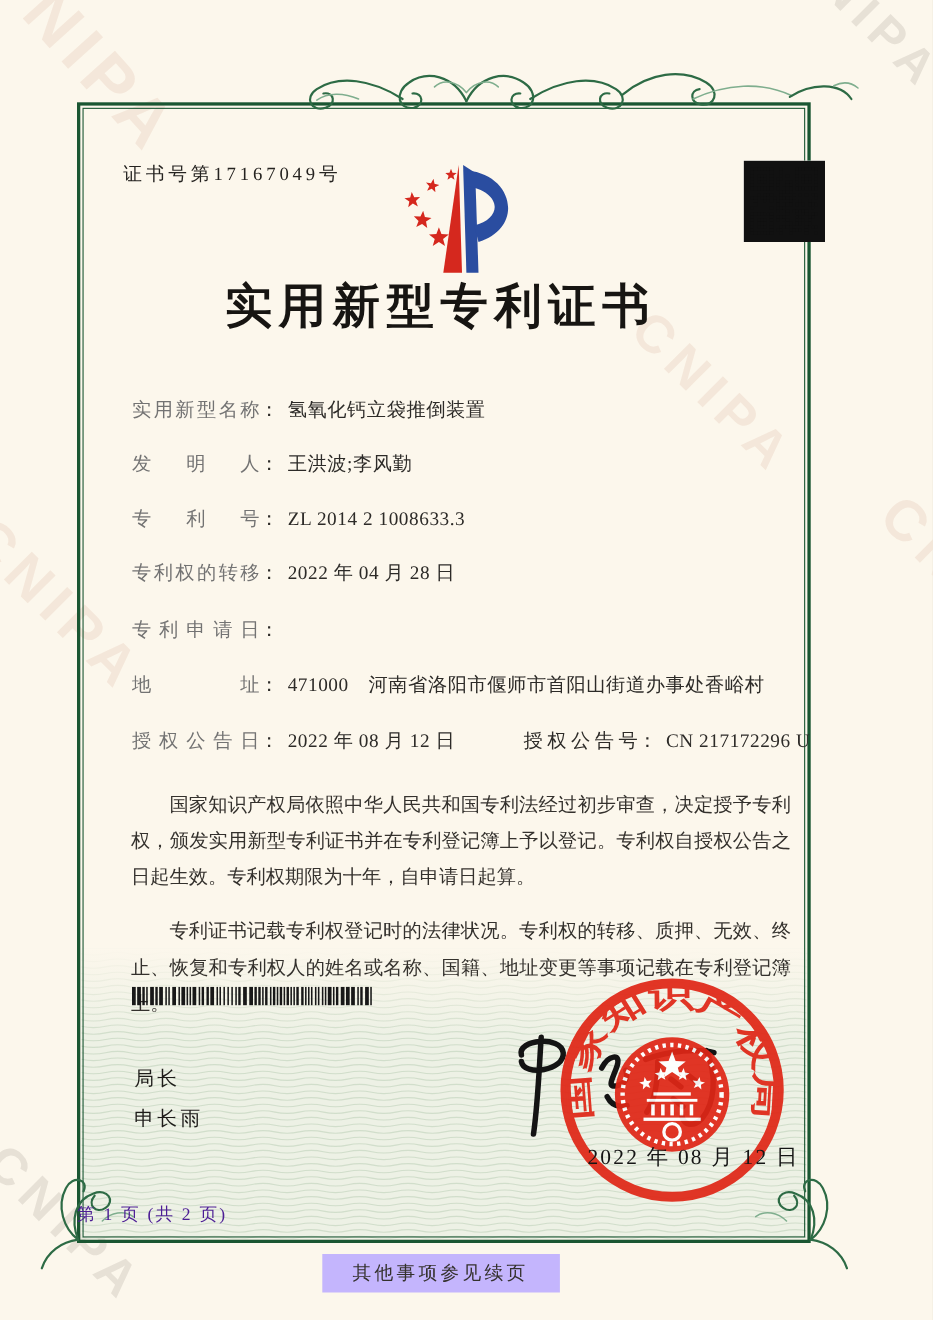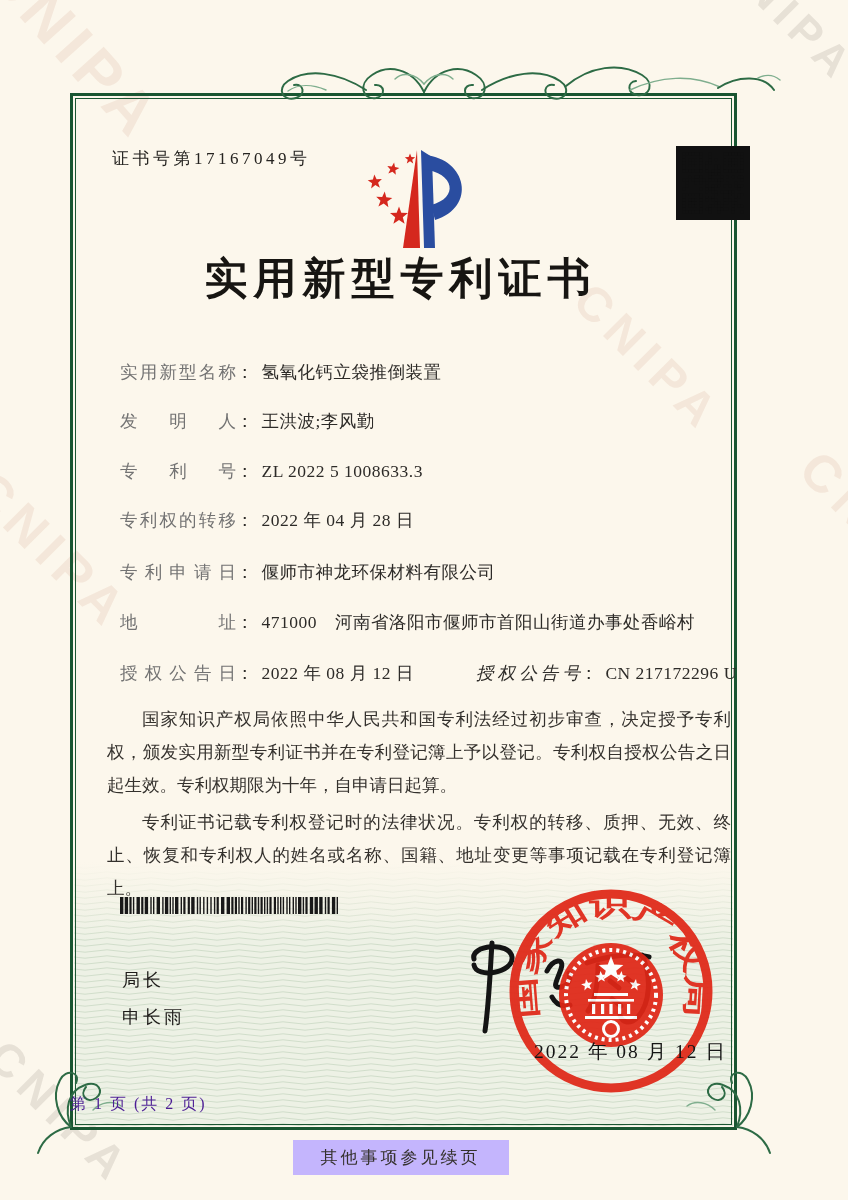--- a/index.html
+++ b/index.html
@@ -32,25 +32,25 @@
   #qr rect{fill:#111;}
   .title{position:absolute;left:70px;top:250px;width:661px;text-align:center;
          font-size:43px;font-weight:bold;letter-spacing:6px;color:#171512;}
   
   .fields{position:absolute;left:120px;top:360px;width:615px;}
   .f-row{position:absolute;left:0;display:flex;align-items:baseline;font-size:17.5px;white-space:pre;}
   .f-label{display:inline-block;width:116px;text-align:justify;text-align-last:justify;color:#737373;}
   .f-colon{margin-right:8px;}
   .f-value{letter-spacing:.5px;color:#2d2b28;}
   .f-pair2{margin-left:62px;display:flex;align-items:baseline;}
-  .f-label2{display:inline-block;width:104px;text-align:justify;text-align-last:justify;font-style:italic;}
+  .f-label2{display:inline-block;width:104px;text-align:justify;text-align-last:justify;}
   
   .bodytext{position:absolute;left:103px;top:699px;width:632px;font-size:17.5px;line-height:33px;
             color:#34312d;text-align:justify;}
-  .bodytext p{margin:4px;text-indent:2em;}
+  .bodytext p{margin:16px;text-indent:2em;}
   
   .barcode{position:absolute;left:120px;top:897px;}
   #barcode rect{fill:#181818;}
   
   .director-label{position:absolute;left:122px;top:968px;font-family:Liberation Mono, monospace;
                   font-size:18px;letter-spacing:3px;color:#1d1b19;}
   .director-name{position:absolute;left:122px;top:1005px;font-family:"Liberation Sans","DejaVu Sans",sans-serif;
                  font-size:18px;letter-spacing:3px;color:#1d1b19;text-align:right;}
   .signature{position:absolute;left:452px;top:933px;}
   .signature path{fill:none;stroke:#141414;stroke-width:5;stroke-linecap:round;stroke-linejoin:round;}
@@ -391,27 +391,27 @@
   <div class="title">实用新型专利证书</div>
 
   <div class="fields">
     <div class="f-row" style="top:0px">
       <span class="f-label">实用新型名称</span><span class="f-colon">：</span><span class="f-value">氢氧化钙立袋推倒装置</span>
     </div>
     <div class="f-row" style="top:49px">
       <span class="f-label">发明人</span><span class="f-colon">：</span><span class="f-value">王洪波;李风勤</span>
     </div>
     <div class="f-row" style="top:99px">
-      <span class="f-label">专利号</span><span class="f-colon">：</span><span class="f-value">ZL 2022 5 1008633.3</span>
+      <span class="f-label">专利号</span><span class="f-colon">：</span><span class="f-value">ZL 2014 2 1008633.3</span>
     </div>
     <div class="f-row" style="top:148px">
       <span class="f-label">专利权的转移</span><span class="f-colon">：</span><span class="f-value">2022 年 04 月 28 日</span>
     </div>
     <div class="f-row" style="top:200px">
-      <span class="f-label">专利申请日</span><span class="f-colon">：</span><span class="f-value">偃师市神龙环保材料有限公司</span>
+      <span class="f-label">专利申请日</span><span class="f-colon">：</span>
     </div>
     <div class="f-row" style="top:250px">
       <span class="f-label">地址</span><span class="f-colon">：</span><span class="f-value">471000　河南省洛阳市偃师市首阳山街道办事处香峪村</span>
     </div>
     <div class="f-row" style="top:301px">
       <span class="f-label">授权公告日</span><span class="f-colon">：</span><span class="f-value">2022 年 08 月 12 日</span>
       <span class="f-pair2">
         <span class="f-label2">授权公告号</span><span class="f-colon">：</span><span class="f-value">CN 217172296 U</span>
       </span>
     </div>

